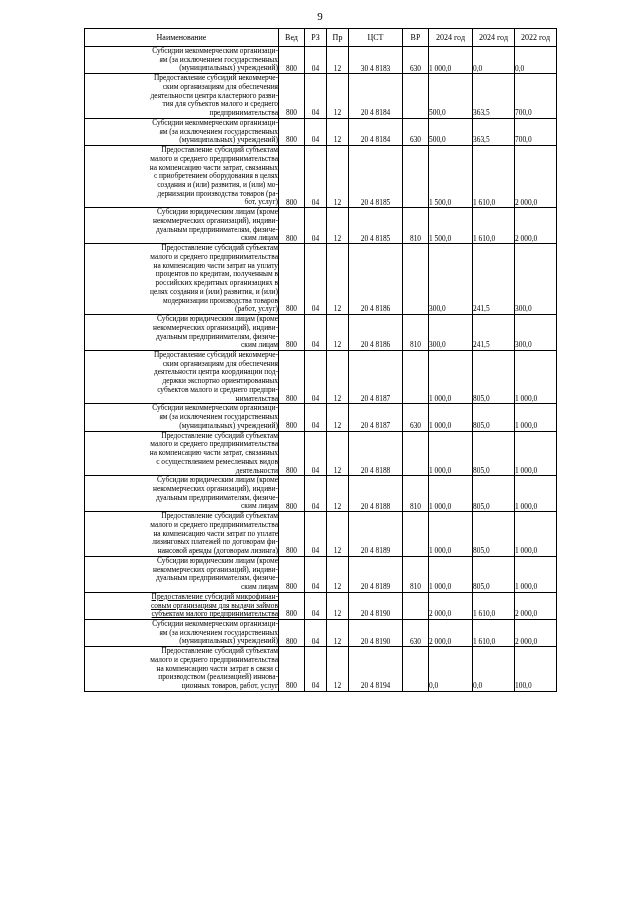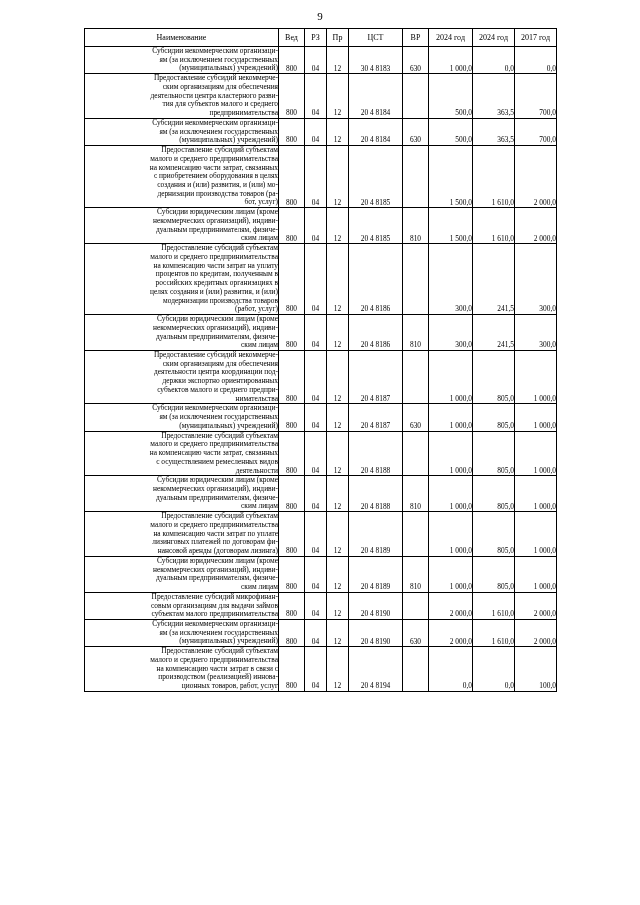--- a/index.html
+++ b/index.html
@@ -57,21 +57,21 @@
     padding: 1px 2px 1px 2px;
     vertical-align: top;
     line-height: 1.18;
   }
   td.center {
     text-align: center;
     padding-bottom: 1px;
     padding-right: 0;
   }
   td.num {
-    text-align: right;
+    text-align: left;
     padding-right: 3px;
     padding-bottom: 1px;
     white-space: nowrap;
   }
   .col-name { width: 194px; }
   .col-ved  { width: 26px; }
   .col-rz   { width: 22px; }
   .col-pr   { width: 22px; }
   .col-cst  { width: 54px; }
   .col-vr   { width: 26px; }
@@ -102,21 +102,21 @@
       <thead>
         <tr>
           <th>Наименование</th>
           <th>Вед</th>
           <th>РЗ</th>
           <th>Пр</th>
           <th>ЦСТ</th>
           <th>ВР</th>
           <th>2024 год</th>
           <th>2024 год</th>
-          <th>2017 год</th>
+          <th>2022 год</th>
         </tr>
       </thead>
       <tbody id="table-body">
           <tr>
             <td class="name" style="white-space: pre-line;">Субсидии некоммерческим организаци-
 ям (за исключением государственных
 (муниципальных) учреждений)</td>
             <td class="center">800</td>
             <td class="center">04</td>
             <td class="center">12</td>
@@ -298,21 +298,21 @@
             <td class="center">800</td>
             <td class="center">04</td>
             <td class="center">12</td>
             <td class="center">20 4 8189</td>
             <td class="center">810</td>
             <td class="num">1 000,0</td>
             <td class="num">805,0</td>
             <td class="num">1 000,0</td>
           </tr>
           <tr>
-            <td class="name" style="white-space: pre-line;">Предоставление субсидий микрофинан-
+            <td class="name" style="white-space: pre-line; text-decoration: underline;">Предоставление субсидий микрофинан-
 совым организациям для выдачи займов
 субъектам малого предпринимательства</td>
             <td class="center">800</td>
             <td class="center">04</td>
             <td class="center">12</td>
             <td class="center">20 4 8190</td>
             <td class="center"></td>
             <td class="num">2 000,0</td>
             <td class="num">1 610,0</td>
             <td class="num">2 000,0</td>

